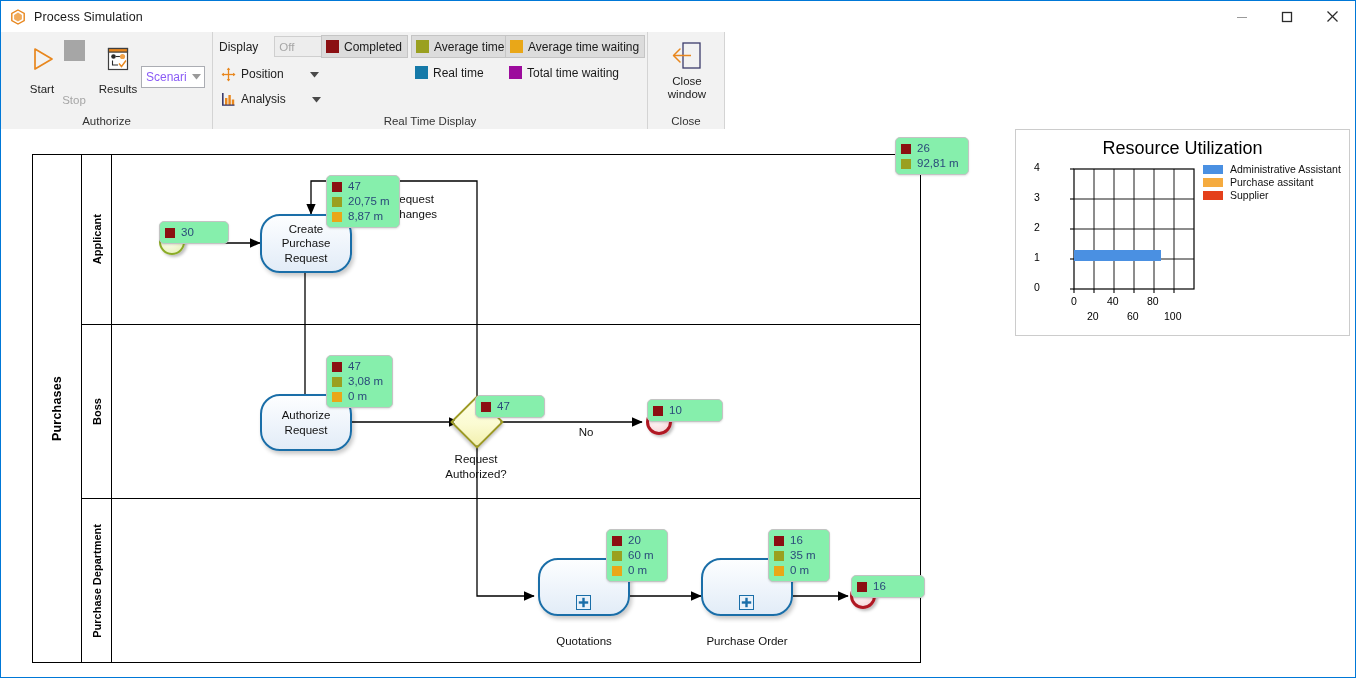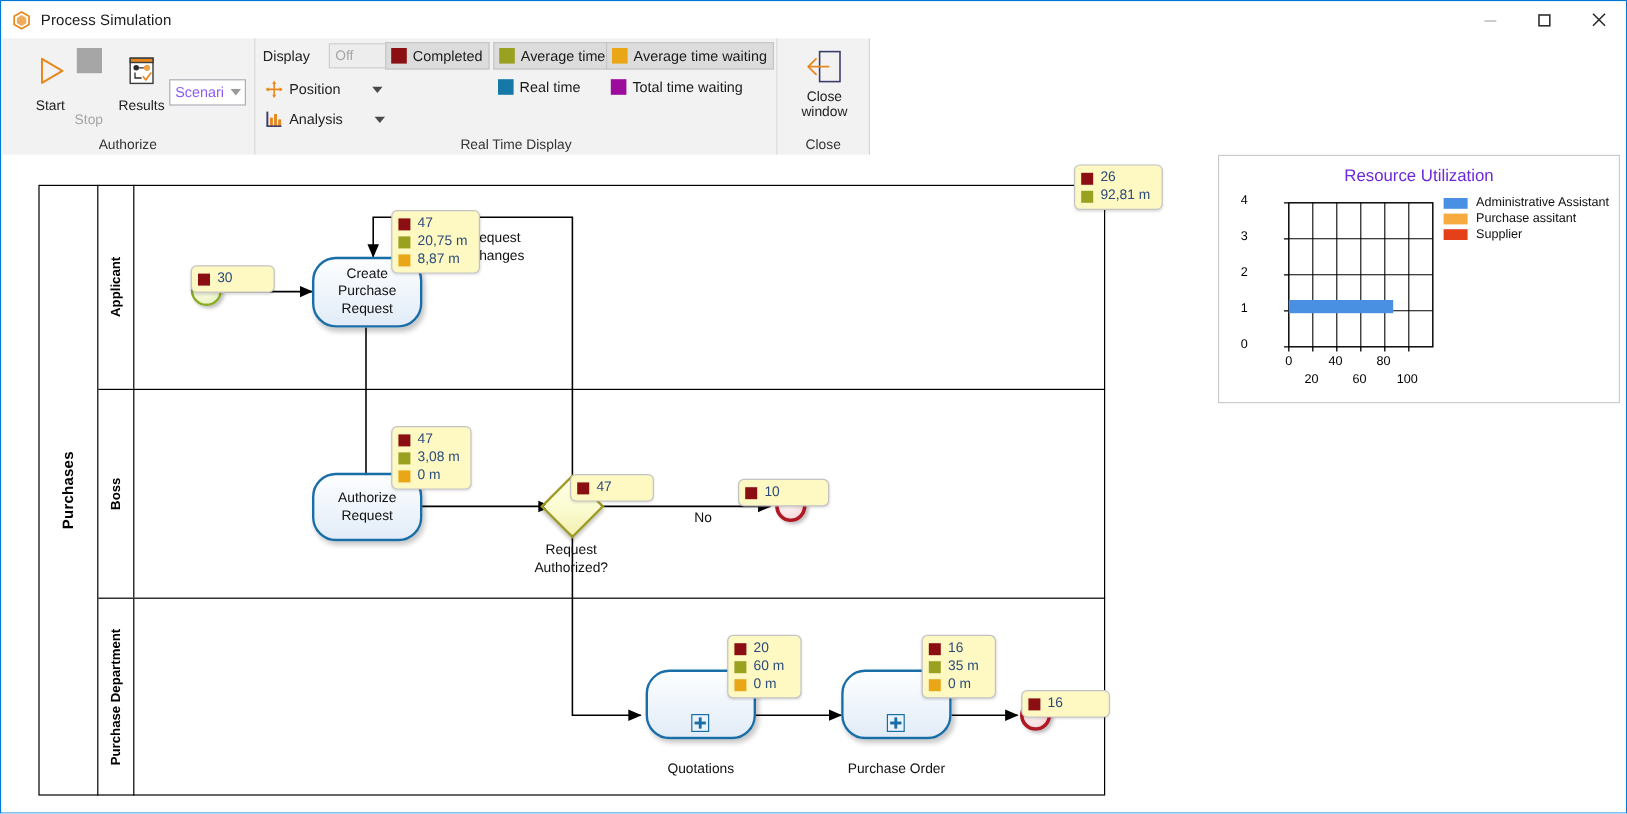--- a/index.html
+++ b/index.html
@@ -205,21 +205,21 @@
     position: absolute; width: 38px; height: 38px;
     transform: rotate(45deg);
     border: 2px solid #9d9a23;
     background: linear-gradient(135deg, #ffffe4 0%, #fbfbd2 55%, #f2f0ae 100%);
     box-shadow: 2px 2px 3px rgba(0,0,0,.22);
   }
 
   
   .badge {
     position: absolute;
-    background: #fef9c3;
+    background: #86efac;
     border: 1px solid #c3c3c3;
     border-radius: 5px;
     box-shadow: 0 1px 2px rgba(0,0,0,.12);
     padding: 3px 9px 3px 5px;
     min-width: 62px;
   }
   .badge-row {
     display: flex; align-items: center;
     font-size: 11.5px; color: #2a4a7a;
     line-height: 15px; white-space: nowrap;
@@ -230,21 +230,21 @@
   .conn { position: absolute; left: 0; top: 0; width: 1354px; height: 548px; pointer-events: none; }
 
   
   .chart-panel {
     position: absolute; left: 1014px; top: 128px;
     width: 335px; height: 207px;
     background: #ffffff; border: 1px solid #cccccc;
   }
   .chart-title {
     position: absolute; left: 0; right: 0; top: 8px;
-    text-align: center; font-size: 14px; color: #6d28d9;
+    text-align: center; font-size: 18px; color: #000000;
   }
   .chart-plot { position: absolute; left: 33px; top: 29px; }
   .chart-legend { position: absolute; left: 187px; top: 33px; }
   .leg-row { display: flex; align-items: center; margin-bottom: 1px; }
   .leg-sw { width: 20px; height: 9px; margin-right: 7px; flex: none; }
   .leg-lbl { font-size: 10.5px; color: #111; white-space: nowrap; }
   .ax-lbl { position: absolute; font-size: 10.5px; color: #000; }
 </style>
 </head>
 <body>
@@ -569,21 +569,21 @@
       </div>
     </div>
 
     <div class="badge" style="left:474px; top:266px; min-width:70px;">
       <div class="badge-row">
         <span class="sw" style="background:#8b0f12"></span>
         <span>47</span>
       </div>
     </div>
 
-    <div class="badge" style="left:614px; top:270px; min-width:76px;">
+    <div class="badge" style="left:646px; top:270px; min-width:76px;">
       <div class="badge-row">
         <span class="sw" style="background:#8b0f12"></span>
         <span>10</span>
       </div>
     </div>
 
     <div class="badge" style="left:605px; top:400px;">
       <div class="badge-row">
         <span class="sw" style="background:#8b0f12"></span>
         <span>20</span>

